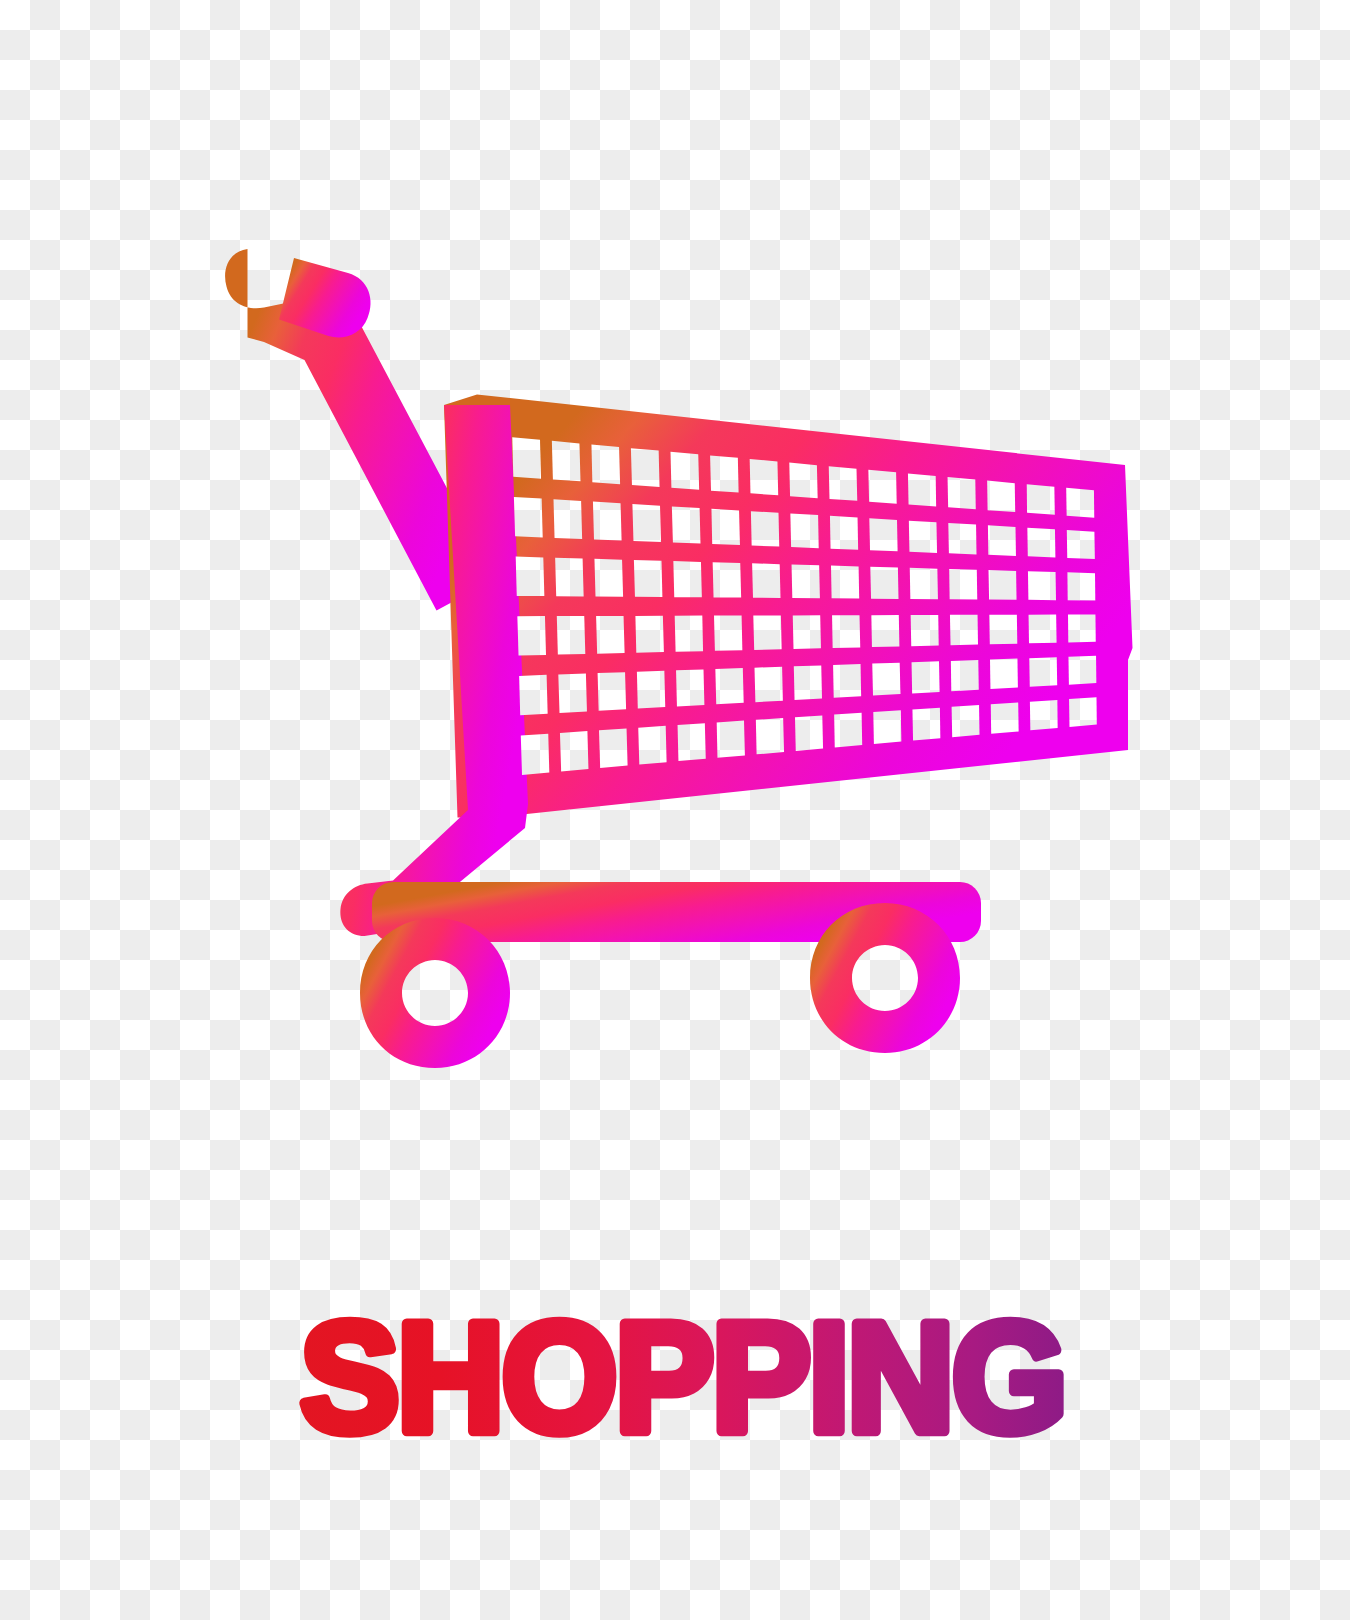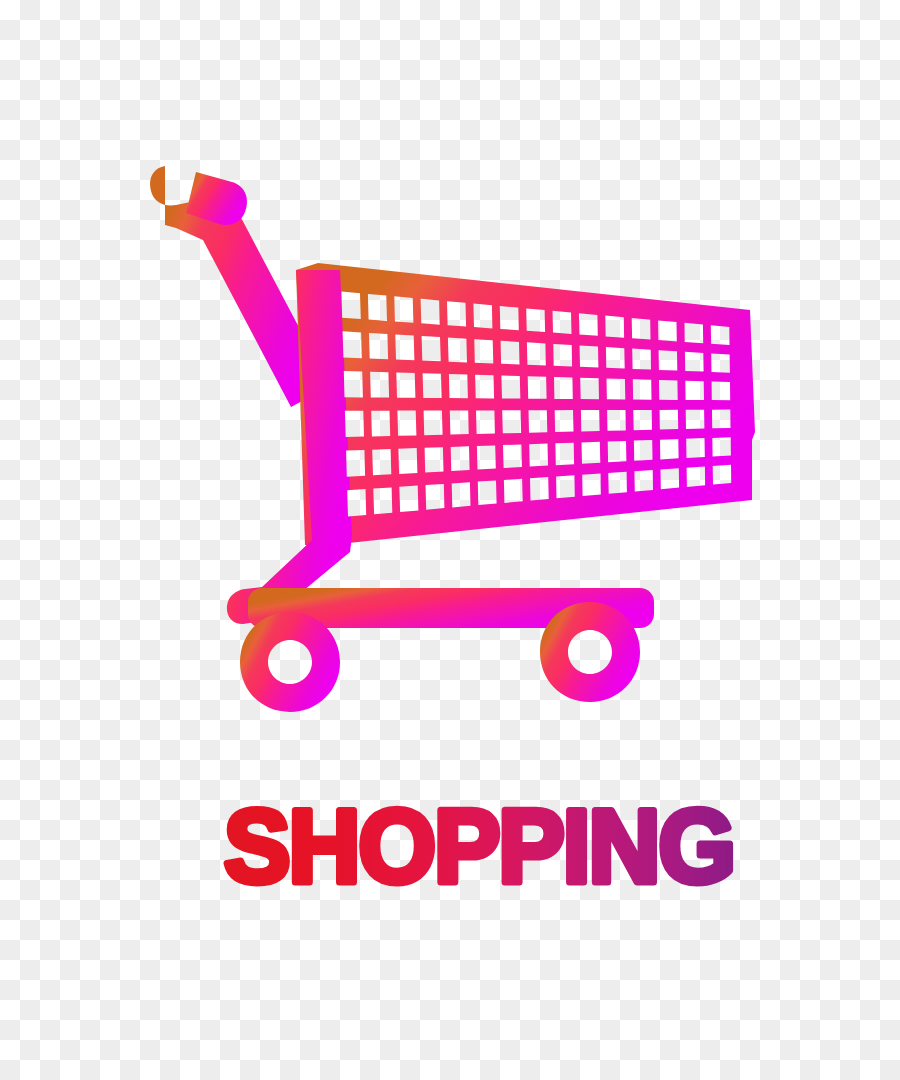--- a/index.html
+++ b/index.html
@@ -38,24 +38,23 @@
   #cart-wrap {
     position: absolute;
     left: 0px;
     top: 0px;
     width: 900px;
     height: 760px;
   }
   #word-wrap {
     position: absolute;
     left: 0px;
-    top: 780px;
+    top: 852px;
     width: 828px;
     height: 120px;
-    margin-left: 24px;
   }
 </style>
 </head>
 <body>
 
 <div id="canvas" style="width: 900px; height: 1080px; background-color: rgb(255, 255, 255); background-image: linear-gradient(45deg, rgb(237, 237, 237) 25%, transparent 25%, transparent 75%, rgb(237, 237, 237) 75%, rgb(237, 237, 237)), linear-gradient(45deg, rgb(237, 237, 237) 25%, transparent 25%, transparent 75%, rgb(237, 237, 237) 75%, rgb(237, 237, 237)); background-size: 40px 40px; background-position: 0px 0px, 20px 20px;">
 
   <div id="cart-wrap" class="art-layer">
     <svg class="cart-svg" width="900" height="760" viewBox="0 0 900 760" xmlns="http://www.w3.org/2000/svg">
         <defs>

